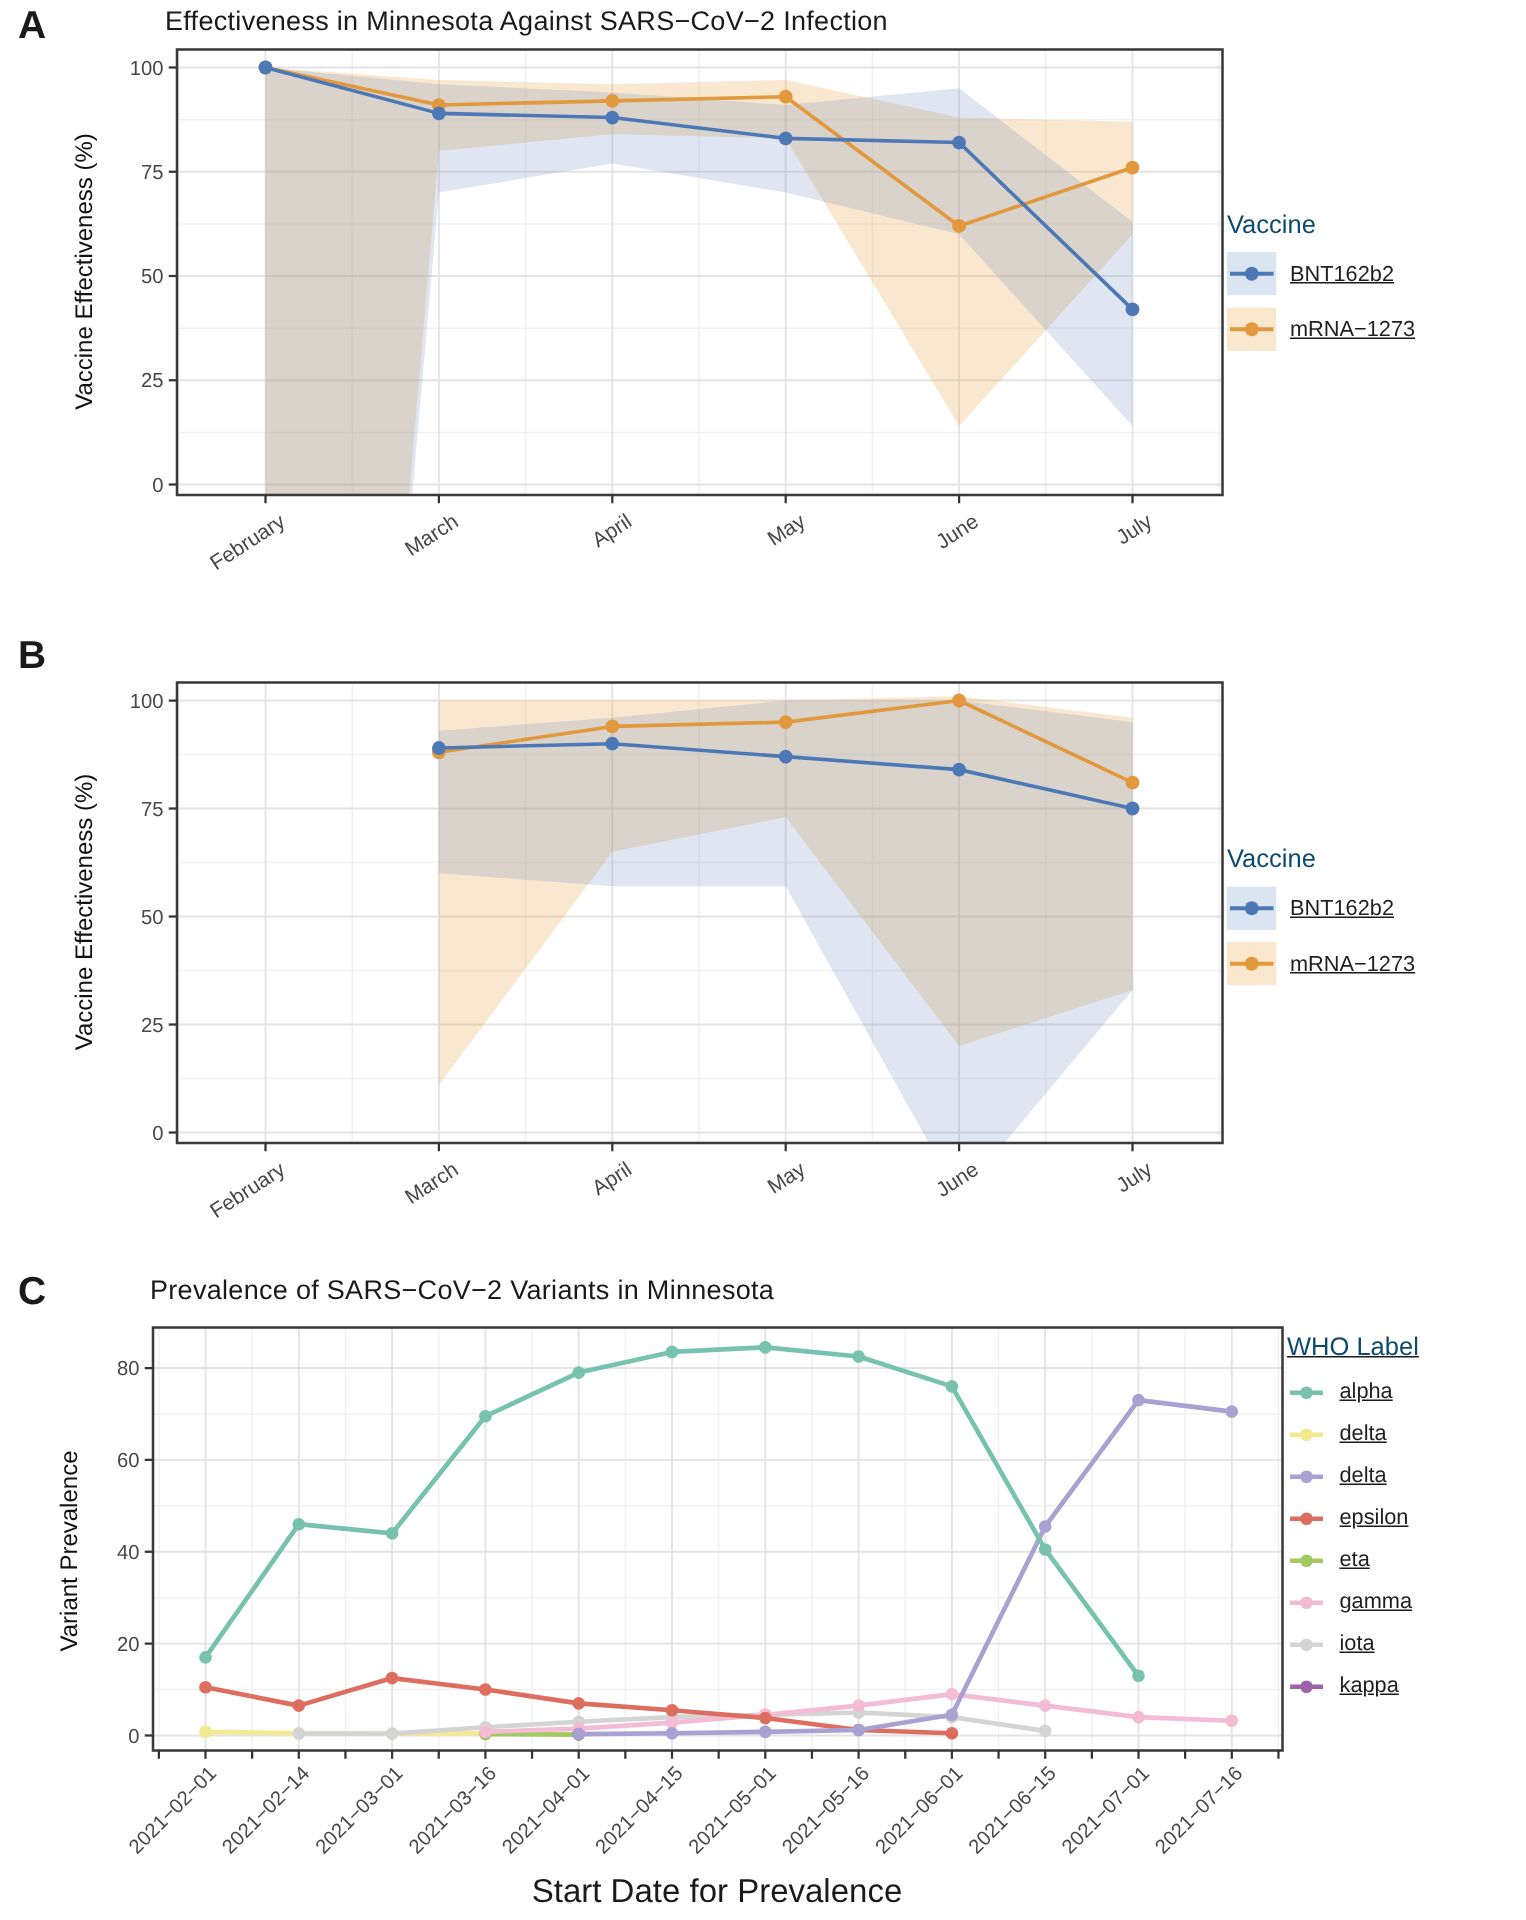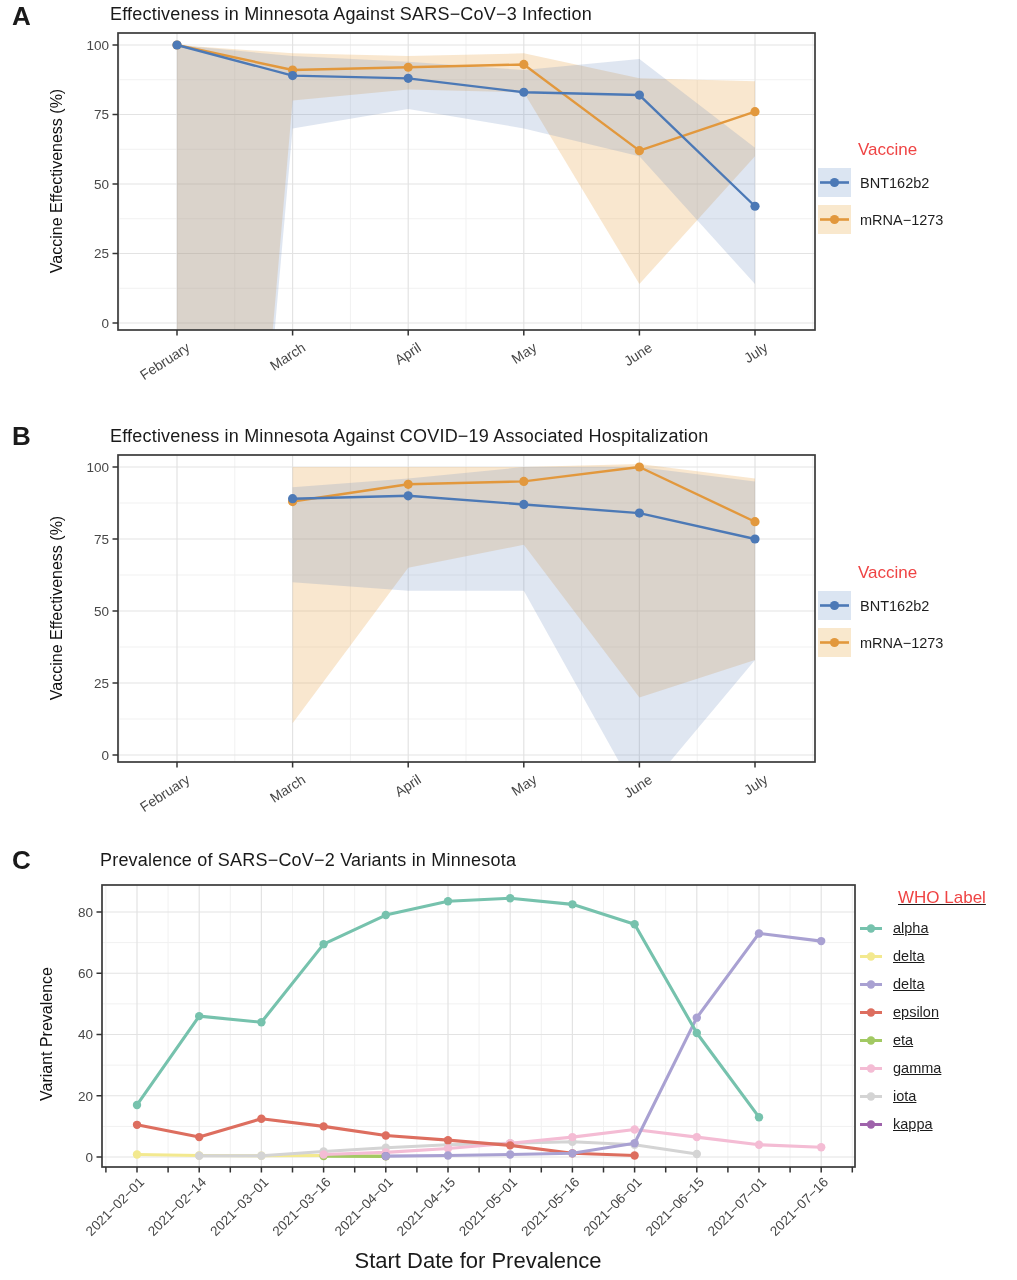--- a/index.html
+++ b/index.html
@@ -6,34 +6,34 @@
   body{width:1017px;height:1280px;position:relative;font-family:"Liberation Sans",sans-serif;color:#1a1a1a;}
   .page{position:absolute;left:0;top:0;width:1017px;height:1280px;background:#fff;overflow:hidden;}
   .letter{position:absolute;font-weight:bold;font-size:26px;line-height:1.1;}
   .ptitle{position:absolute;font-size:18px;line-height:1.2;letter-spacing:.2px;white-space:nowrap;}
   .ylab{position:absolute;font-size:16px;white-space:nowrap;transform:translate(-50%,-50%) rotate(-90deg);color:#111;}
   .xlab-c{position:absolute;left:478px;top:1248px;transform:translateX(-50%);font-size:22px;white-space:nowrap;}
   svg.plot{position:absolute;left:0;display:block;}
   #svg-a{top:0;}  #svg-b{top:420px;}  #svg-c{top:848px;}
   .legend{position:absolute;}
   #legend-a{left:818px;top:140px;} #legend-b{left:818px;top:563px;} #legend-c{left:858px;top:888px;text-decoration:underline;}
-  .lg-title{font-size:17px;color:#ef4444;margin-left:40px;}
+  .lg-title{font-size:17px;color:#0c4a6e;}
   .lg-row{display:flex;align-items:center;}
-  #legend-a .lg-row,#legend-b .lg-row{margin-top:8px;}
+  #legend-a .lg-row,#legend-b .lg-row{margin-top:8px;text-decoration:underline;}
   #legend-c .lg-row{margin-top:12px;align-items:flex-end;}
   .lg-label{font-size:14.5px;margin-left:9px;color:#1f1f1f;white-space:nowrap;}
   .lg-key{flex:0 0 auto;display:block;}
 </style>
 </head>
 <body>
 
 <div class="page">
 
   <div class="letter" style="left:12px;top:2px">A</div>
-  <div class="ptitle" style="left:110px;top:4px">Effectiveness in Minnesota Against SARS−CoV−3 Infection</div>
+  <div class="ptitle" style="left:110px;top:4px">Effectiveness in Minnesota Against SARS−CoV−2 Infection</div>
   <div class="ylab" style="left:57px;top:181px">Vaccine Effectiveness (%)</div>
   <svg id="svg-a" class="plot" width="1017" height="418" viewBox="0 0 1017 418">
       <defs>
         <clipPath id="svg-a-clip">
           <rect x="118" y="33" width="697" height="297"></rect>
         </clipPath>
       </defs>
       <g stroke="#f1f1f1" stroke-width="1">
         <line x1="118" x2="815" y1="288.25" y2="288.25"></line>
         <line x1="118" x2="815" y1="218.75" y2="218.75"></line>
@@ -130,21 +130,20 @@
         <svg width="33" height="29" class="lg-key">
           <rect x="0" y="0" width="33" height="29" fill="#f9e8cd"></rect>
           <line x1="2" x2="31" y1="14.5" y2="14.5" stroke="#e2983d" stroke-width="2.6"></line>
           <circle cx="16.5" cy="14.5" r="4.6" fill="#e2983d"></circle>
         </svg>
         <span class="lg-label">mRNA−1273</span>
       </div>
     </div>
 
   <div class="letter" style="left:12px;top:422px">B</div>
-  <div class="ptitle" style="left:110px;top:426px">Effectiveness in Minnesota Against COVID−19 Associated Hospitalization</div>
   <div class="ylab" style="left:57px;top:608px">Vaccine Effectiveness (%)</div>
   <svg id="svg-b" class="plot" width="1017" height="428" viewBox="0 0 1017 428">
       <defs>
         <clipPath id="svg-b-clip">
           <rect x="118" y="35" width="697" height="307"></rect>
         </clipPath>
       </defs>
       <g stroke="#f1f1f1" stroke-width="1">
         <line x1="118" x2="815" y1="299" y2="299"></line>
         <line x1="118" x2="815" y1="227" y2="227"></line>

